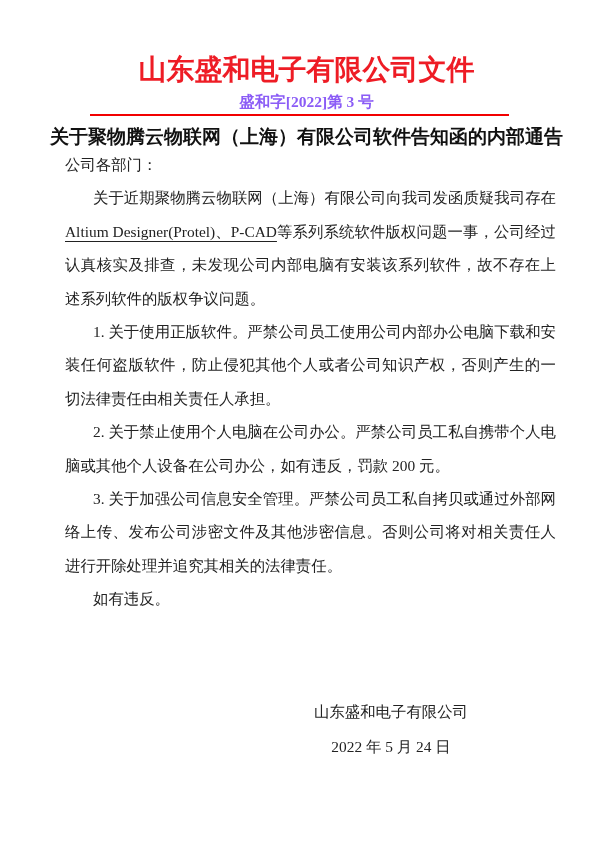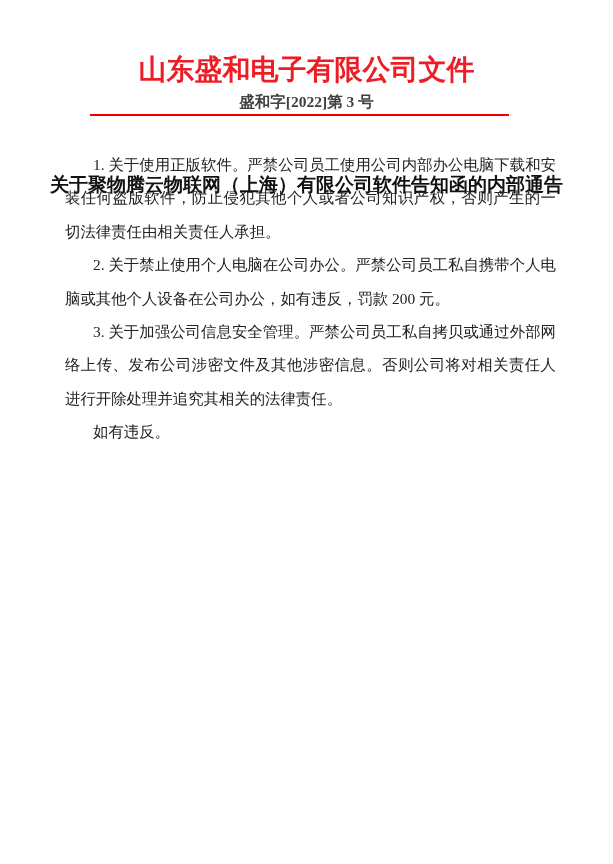--- a/index.html
+++ b/index.html
@@ -36,41 +36,40 @@
   }
   .doc-number {
     position: absolute;
     top: 91px;
     left: 0;
     width: 613px;
     text-align: center;
     font-size: 15.5px;
     line-height: 22px;
     font-weight: 700;
-    color: #404040;
+    color: #8b5cf6;
   }
   .red-divider {
     position: absolute;
     top: 114px;
     left: 90px;
     width: 419px;
     height: 2px;
     background: var(--line-red);
   }
   .doc-heading {
     position: absolute;
     top: 121px;
     left: 0;
     width: 613px;
     text-align: center;
     font-size: 19px;
     line-height: 31px;
     font-weight: 700;
     color: #111;
-    margin-top: 48px;
   }
   .doc-body {
     position: absolute;
     top: 148px;
     left: 65px;
     width: 491px;
     font-size: 15.4px;
     line-height: 33.4px;
     text-align: justify;
     color: #222;
@@ -101,20 +100,26 @@
 
   <div class="doc-title">山东盛和电子有限公司文件</div>
 
   <div class="doc-number">盛和字[2022]第 3 号</div>
 
   <div class="red-divider"></div>
 
   <div class="doc-heading">关于聚物腾云物联网（上海）有限公司软件告知函的内部通告</div>
 
   <div class="doc-body">
+    <p class="no-indent">公司各部门：</p>
+    <p><span>关于近期聚物腾云物联网（上海）有限公司向我司发函质疑我司存在</span><span class="u">Altium Designer(Protel)、P-CAD</span><span>等系列系统软件版权问题一事，公司经过认真核实及排查，未发现公司内部电脑有安装该系列软件，故不存在上述系列软件的版权争议问题。</span></p>
     <p>1. 关于使用正版软件。严禁公司员工使用公司内部办公电脑下载和安装任何盗版软件，防止侵犯其他个人或者公司知识产权，否则产生的一切法律责任由相关责任人承担。</p>
     <p>2. 关于禁止使用个人电脑在公司办公。严禁公司员工私自携带个人电脑或其他个人设备在公司办公，如有违反，罚款 200 元。</p>
     <p>3. 关于加强公司信息安全管理。严禁公司员工私自拷贝或通过外部网络上传、发布公司涉密文件及其他涉密信息。否则公司将对相关责任人进行开除处理并追究其相关的法律责任。</p>
     <p>如有违反。</p>
   </div>
 
+  <div class="signature-block">
+    <div class="sig-company">山东盛和电子有限公司</div>
+    <div class="sig-date">2022 年 5 月 24 日</div>
+  </div>
 
 </div>
 
 </body></html>

